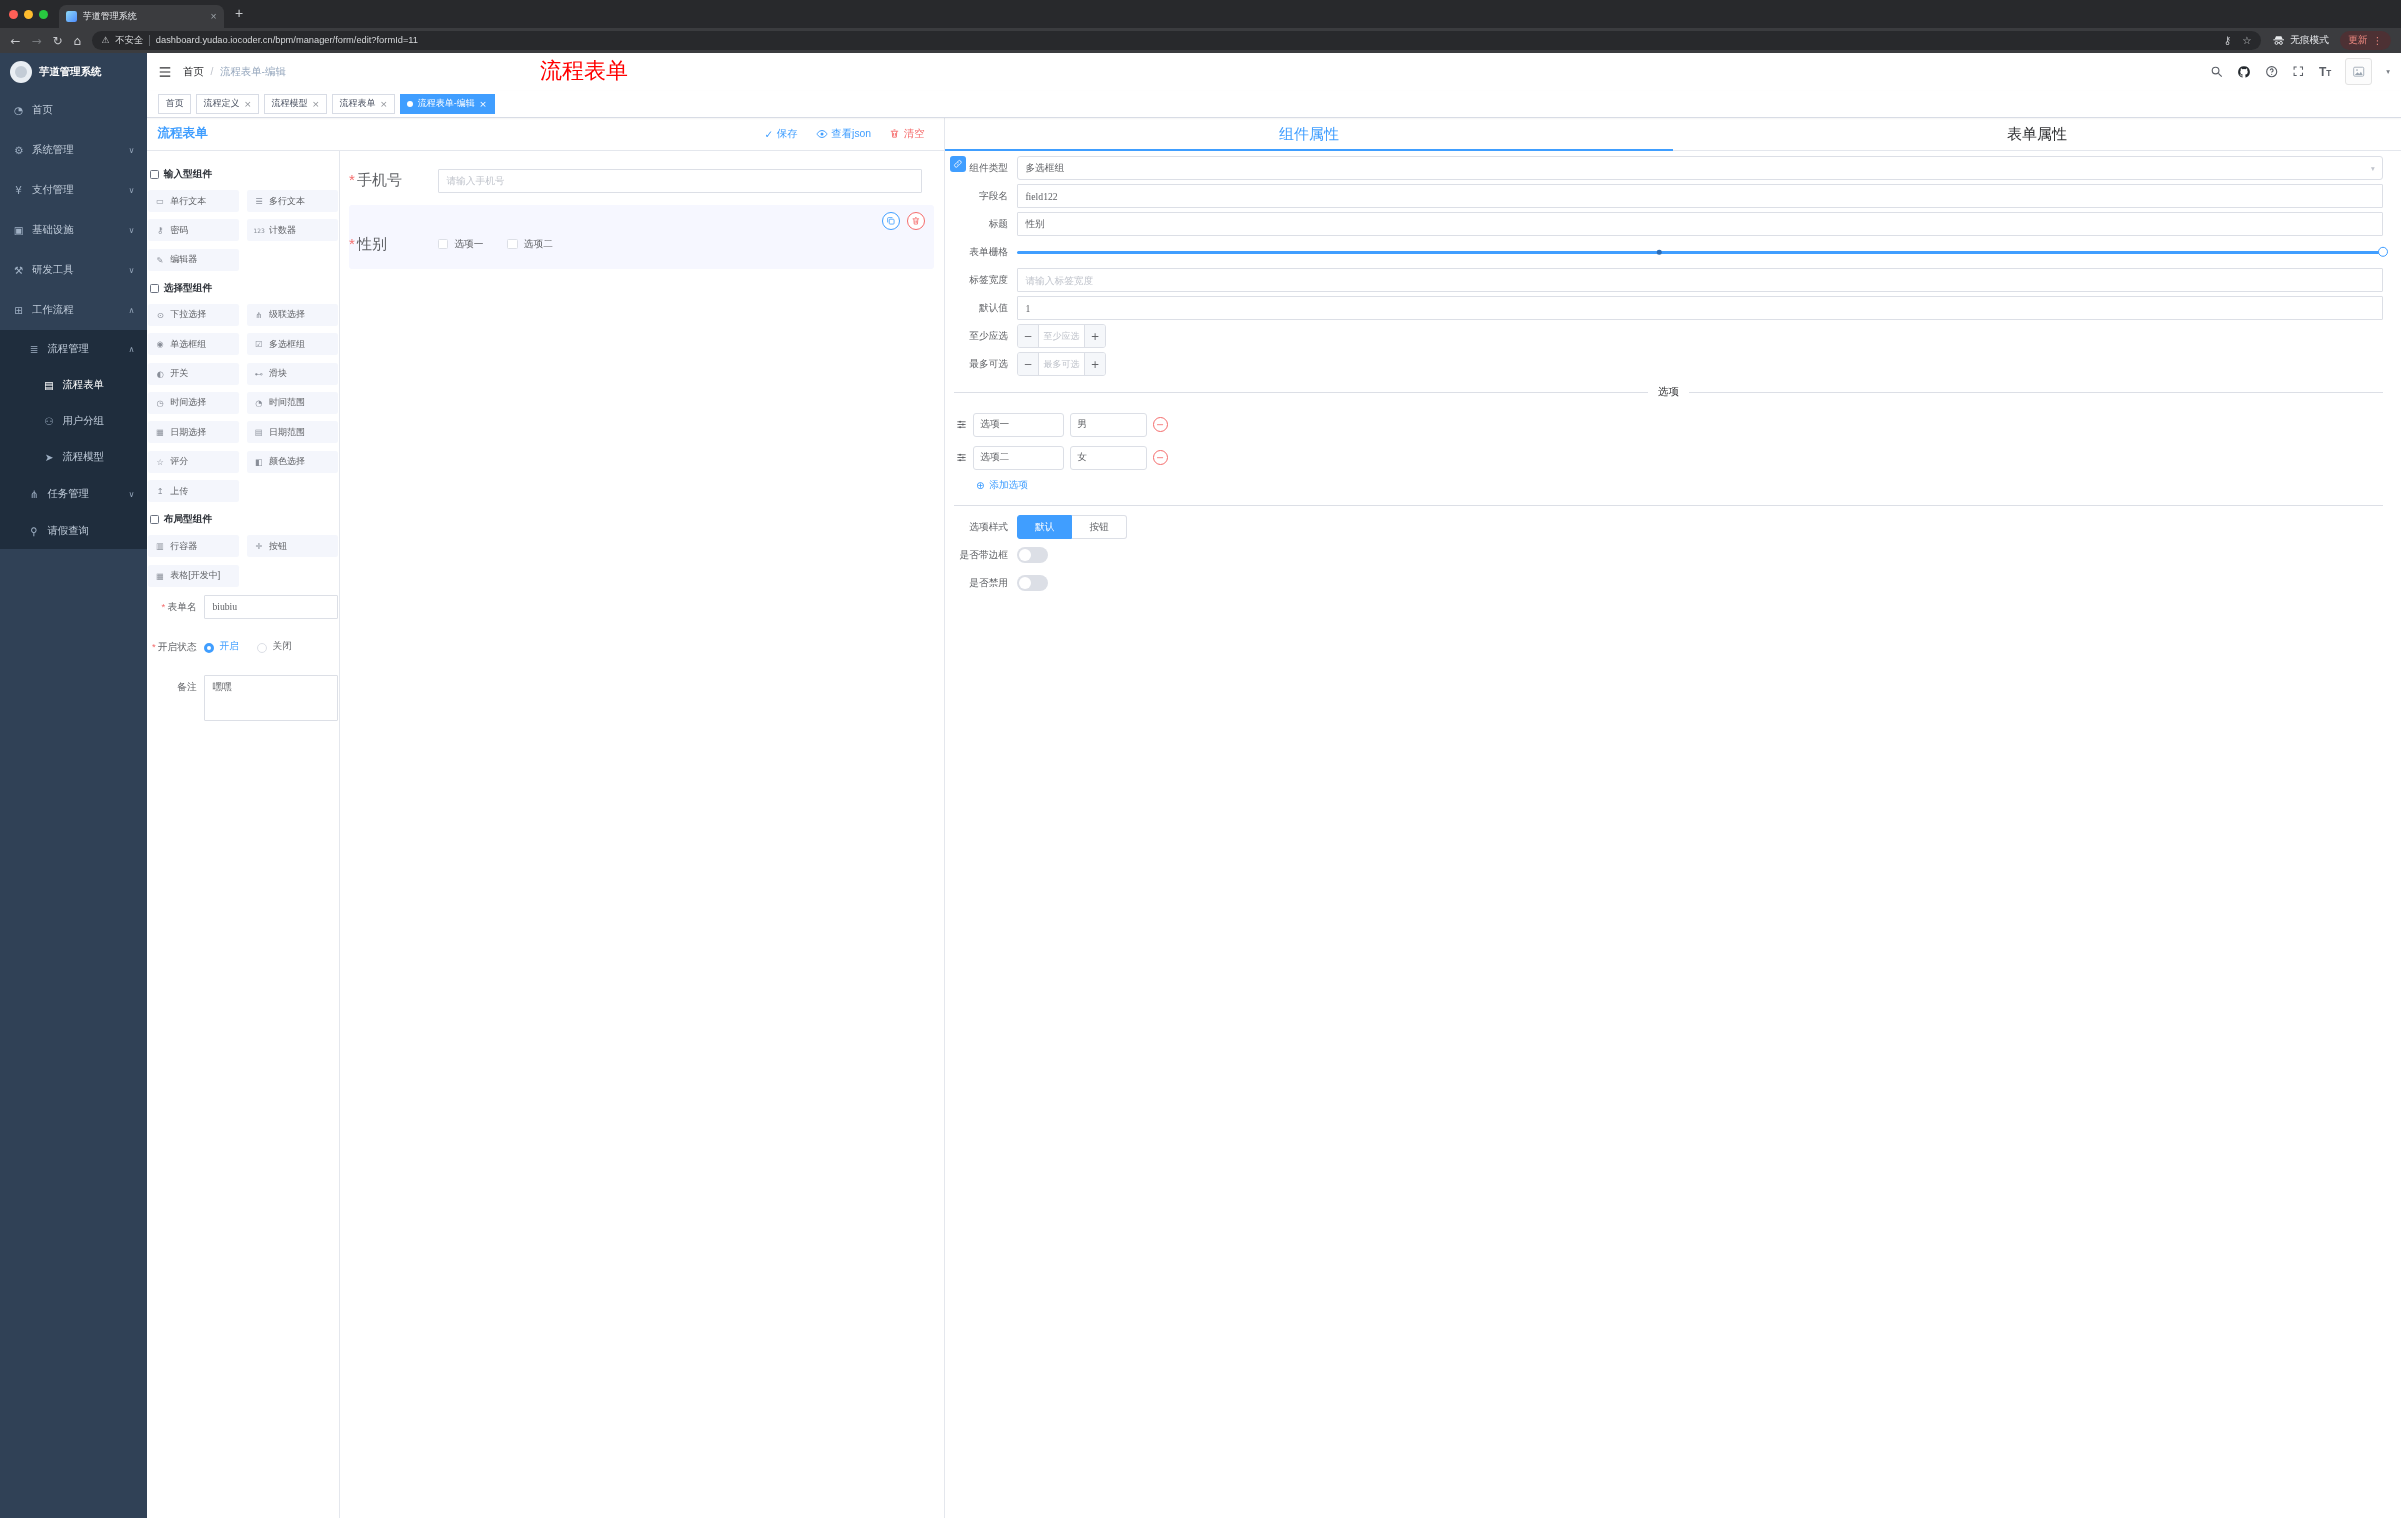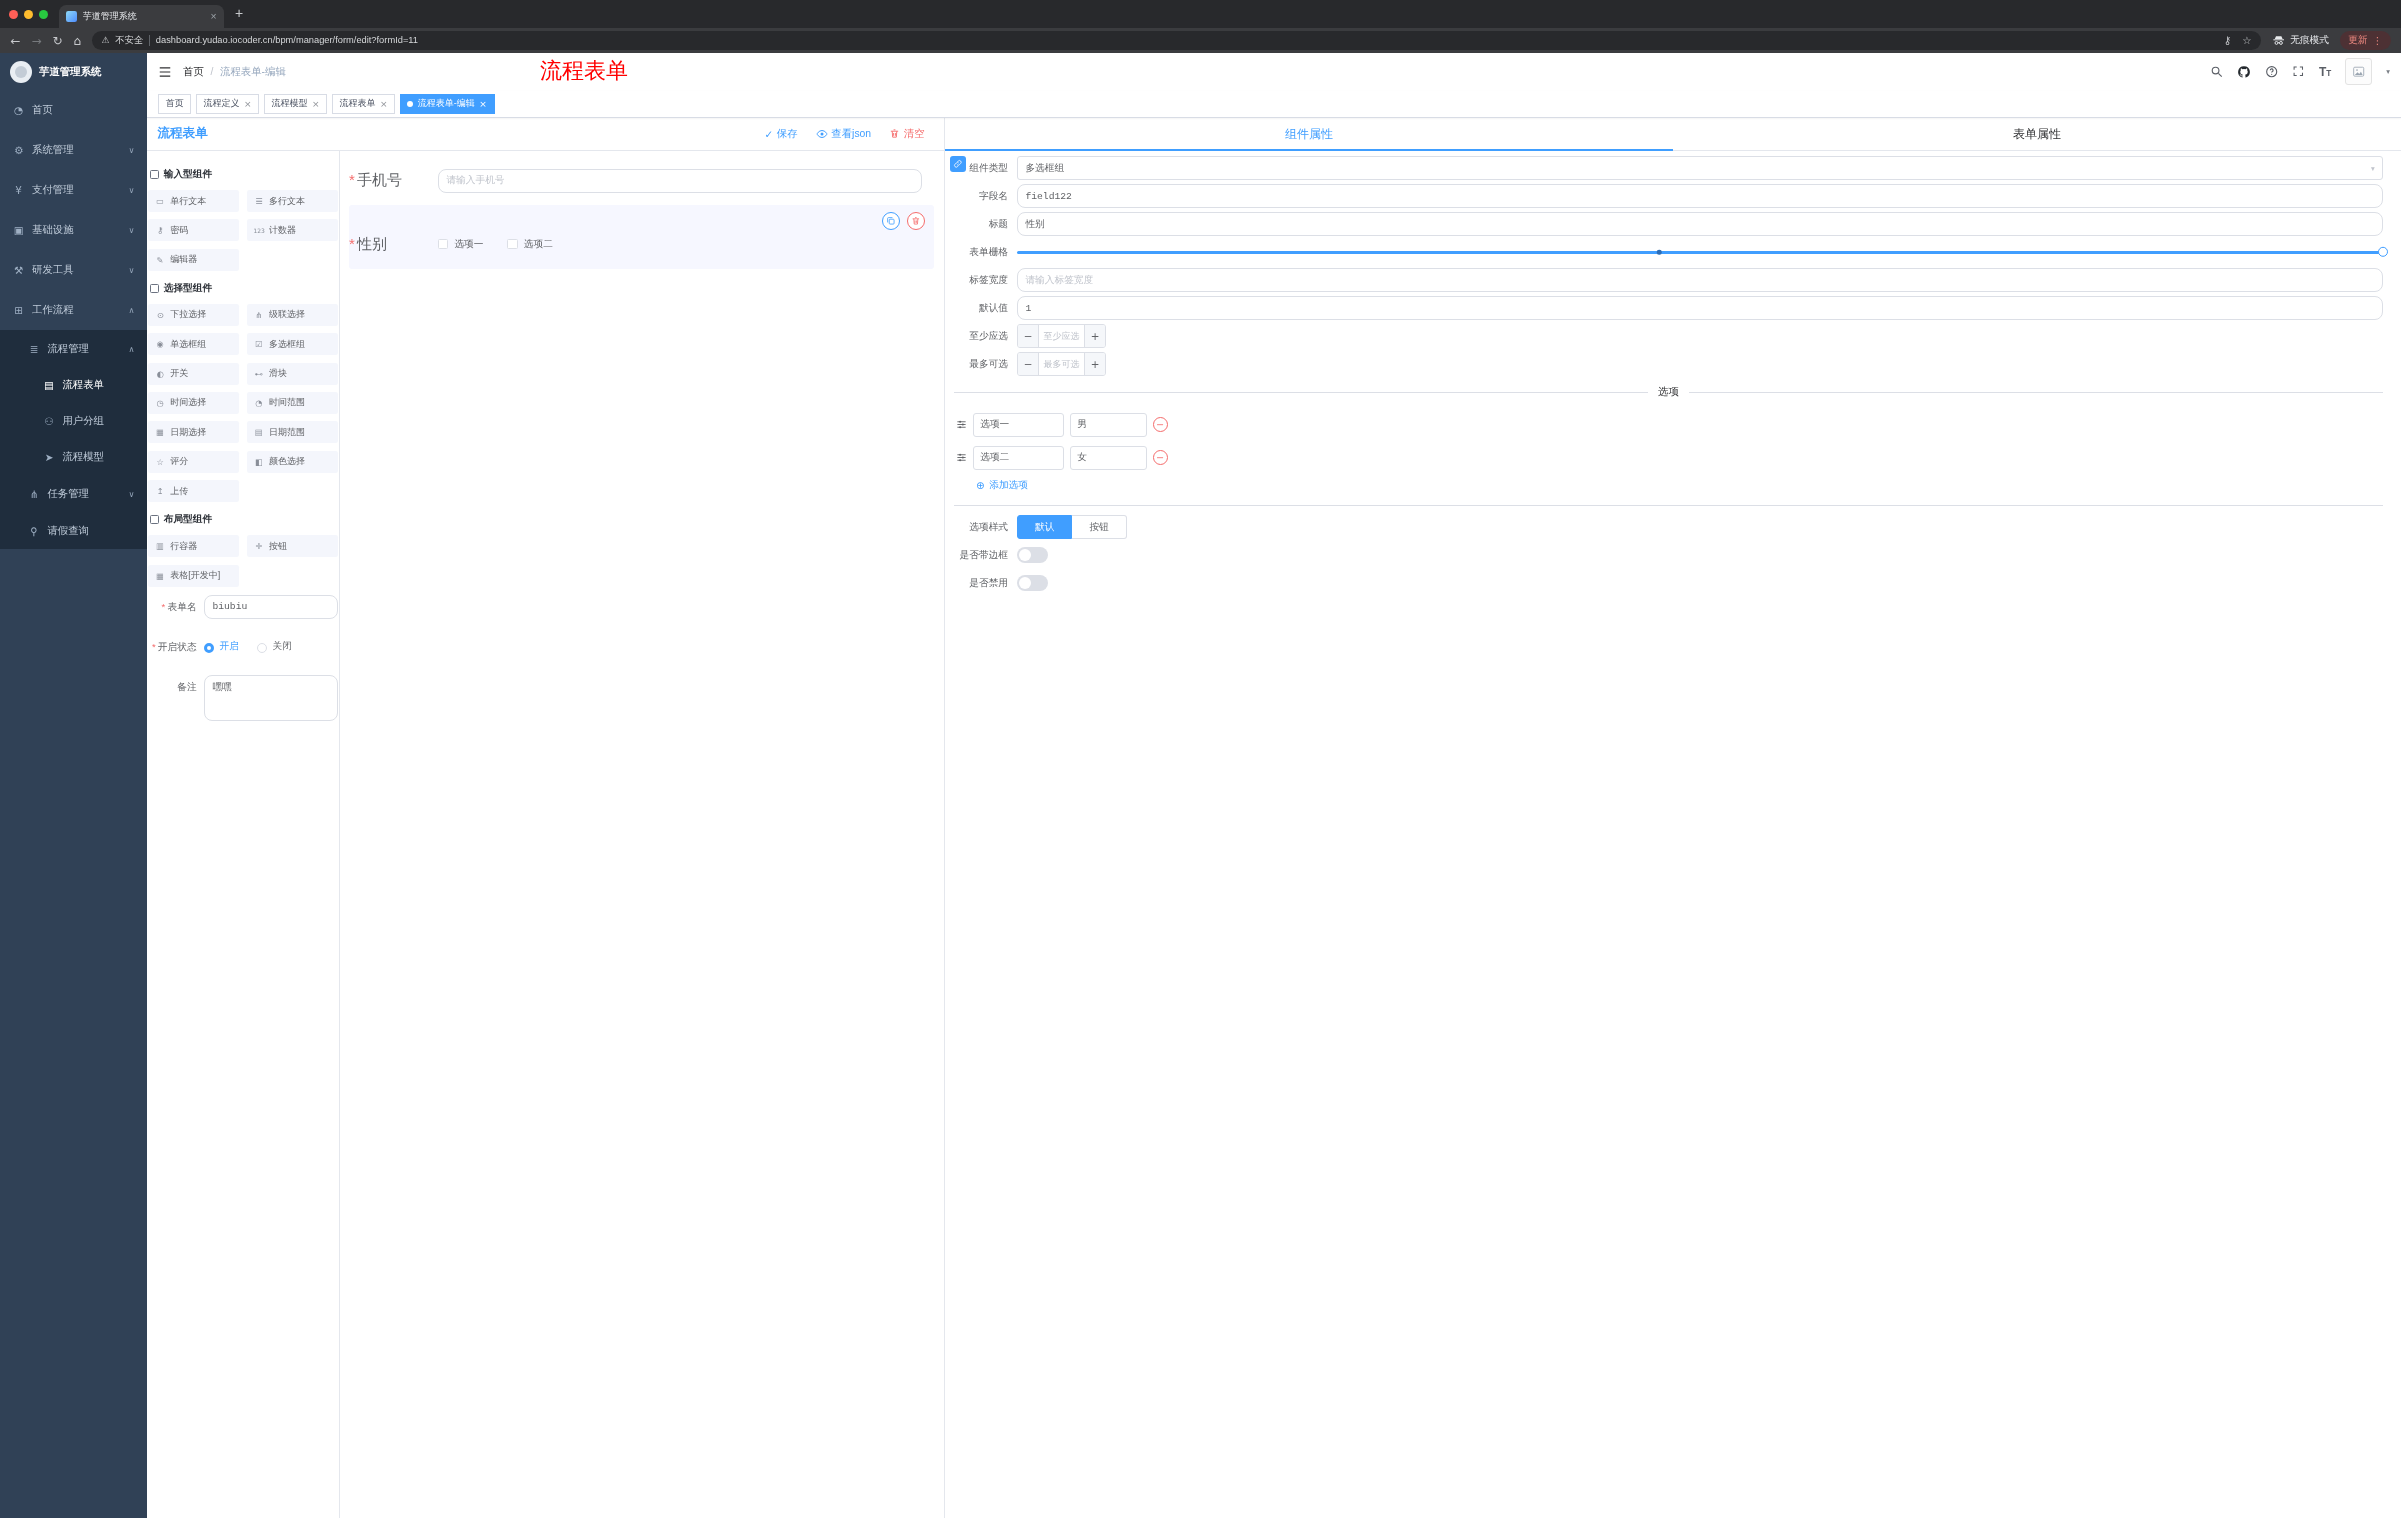--- a/index.html
+++ b/index.html
@@ -76,21 +76,21 @@
 .pgroup-title{display:flex;align-items:center;gap:5.2px;font-size:9.7px;font-weight:bold;color:#2b2f36;margin:11px 1.5px 9px}
 .gicon{width:9px;height:9px;border:0.7px solid #6b7280;border-radius:1.5px;flex:none}
 .chips{display:grid;grid-template-columns:1fr 1fr;gap:7.4px}
 .chip{height:22px;display:flex;align-items:center;gap:4.5px;background:#f4f6fc;border-radius:2.2px;padding:0 6.7px;font-size:9px;color:#606266;cursor:move;overflow:hidden;white-space:nowrap}
 .cicon{font-family:"DejaVu Sans";font-size:8.2px;color:#8a8f99;width:11px;text-align:center;flex:none}
 .meta-form{margin-top:8px}
 .meta-row{display:flex;margin-bottom:16.3px;align-items:center}
 .meta-row.top{align-items:flex-start}
 .meta-label{width:56px;text-align:right;font-size:9.7px;color:#606266;padding-right:7.4px;flex:none;line-height:24px}
 .req{color:#f56c6c;margin-right:2.2px}
-.el-input{flex:1;min-width:0;height:24px;border:0.7px solid #dcdfe6;border-radius:8px;padding:0 7.4px;font-size:9.7px;color:#606266;outline:none;background:#fff;font-family:Liberation Mono, monospace}
+.el-input{flex:1;min-width:0;height:24px;border:0.7px solid #dcdfe6;border-radius:1px;padding:0 7.4px;font-size:9.7px;color:#606266;outline:none;background:#fff;font-family:Liberation Serif, serif}
 input::placeholder,textarea::placeholder{color:#c0c4cc}
 textarea.el-input{height:46px;padding:4.5px 7.4px;resize:none}
 .radios{display:flex;gap:18px;align-items:center;height:24px}
 .radio{display:flex;align-items:flex-end;gap:5.2px;font-size:9.7px;color:#606266;cursor:pointer}
 .rdot{width:10.4px;height:10.4px;border-radius:50%;border:0.7px solid #dcdfe6;background:#fff;flex:none}
 .radio.on .rdot{border:3px solid #409eff}
 .radio.on{color:#409eff}
 
 
 .canvas{position:absolute;left:193px;top:34px;width:603px;bottom:0;padding:10.4px 9px;overflow:hidden}
@@ -102,21 +102,21 @@
 .cb{display:flex;align-items:center;gap:6px;font-size:9.7px;color:#606266;margin-right:24px;cursor:pointer}
 .cbox{width:10.4px;height:10.4px;border:0.7px solid #dcdfe6;border-radius:1.5px;background:#fff;flex:none}
 .item-actions{position:absolute;top:7.4px;right:9px;display:flex;gap:6.7px}
 .circle-btn{width:18px;height:18px;border-radius:50%;background:#fff;display:flex;align-items:center;justify-content:center;cursor:pointer}
 .circle-btn.copy{border:0.7px solid #409eff}
 .circle-btn.del{border:0.7px solid #f56c6c}
 
 
 .props{position:absolute;left:797px;top:0;right:0;bottom:0;border-left:0.7px solid #e4e7ed}
 .props-tabs{height:34px;display:flex;border-bottom:0.7px solid #e4e7ed}
-.ptab{flex:1;text-align:center;line-height:34px;font-size:12px;color:#303133;cursor:pointer;position:relative}
+.ptab{flex:1;text-align:center;line-height:34px;font-size:15px;color:#303133;cursor:pointer;position:relative}
 .ptab.active{color:#409eff}
 .ptab.active::after{content:"";position:absolute;left:0;right:0;bottom:-0.7px;height:1.5px;background:#409eff}
 .props-body{position:absolute;top:34px;left:0;right:0;bottom:0;padding:9px 18px 0 9px;overflow:hidden}
 .fab-link{position:absolute;left:4.5px;top:39px;width:16.3px;height:16.3px;border-radius:3px;background:#409eff;display:flex;align-items:center;justify-content:center;z-index:3;cursor:pointer}
 .prow{display:flex;align-items:center;margin-bottom:12px;height:16px}
 .plabel{width:63px;flex:none;text-align:right;padding-right:9px;font-size:9.7px;color:#606266}
 .pselect{flex:1;height:24px;border:0.7px solid #dcdfe6;border-radius:3px;display:flex;align-items:center;padding:0 7.4px;font-size:9.7px;color:#606266;cursor:pointer;background:#fff}
 .psel-caret{margin-left:auto;color:#c0c4cc;font-size:7.4px;font-family:"DejaVu Sans"}
 .slider{flex:1;position:relative;height:24px;display:flex;align-items:center;cursor:pointer}
 .s-track{width:100%;height:3px;border-radius:1.5px;background:#409eff;position:relative}

